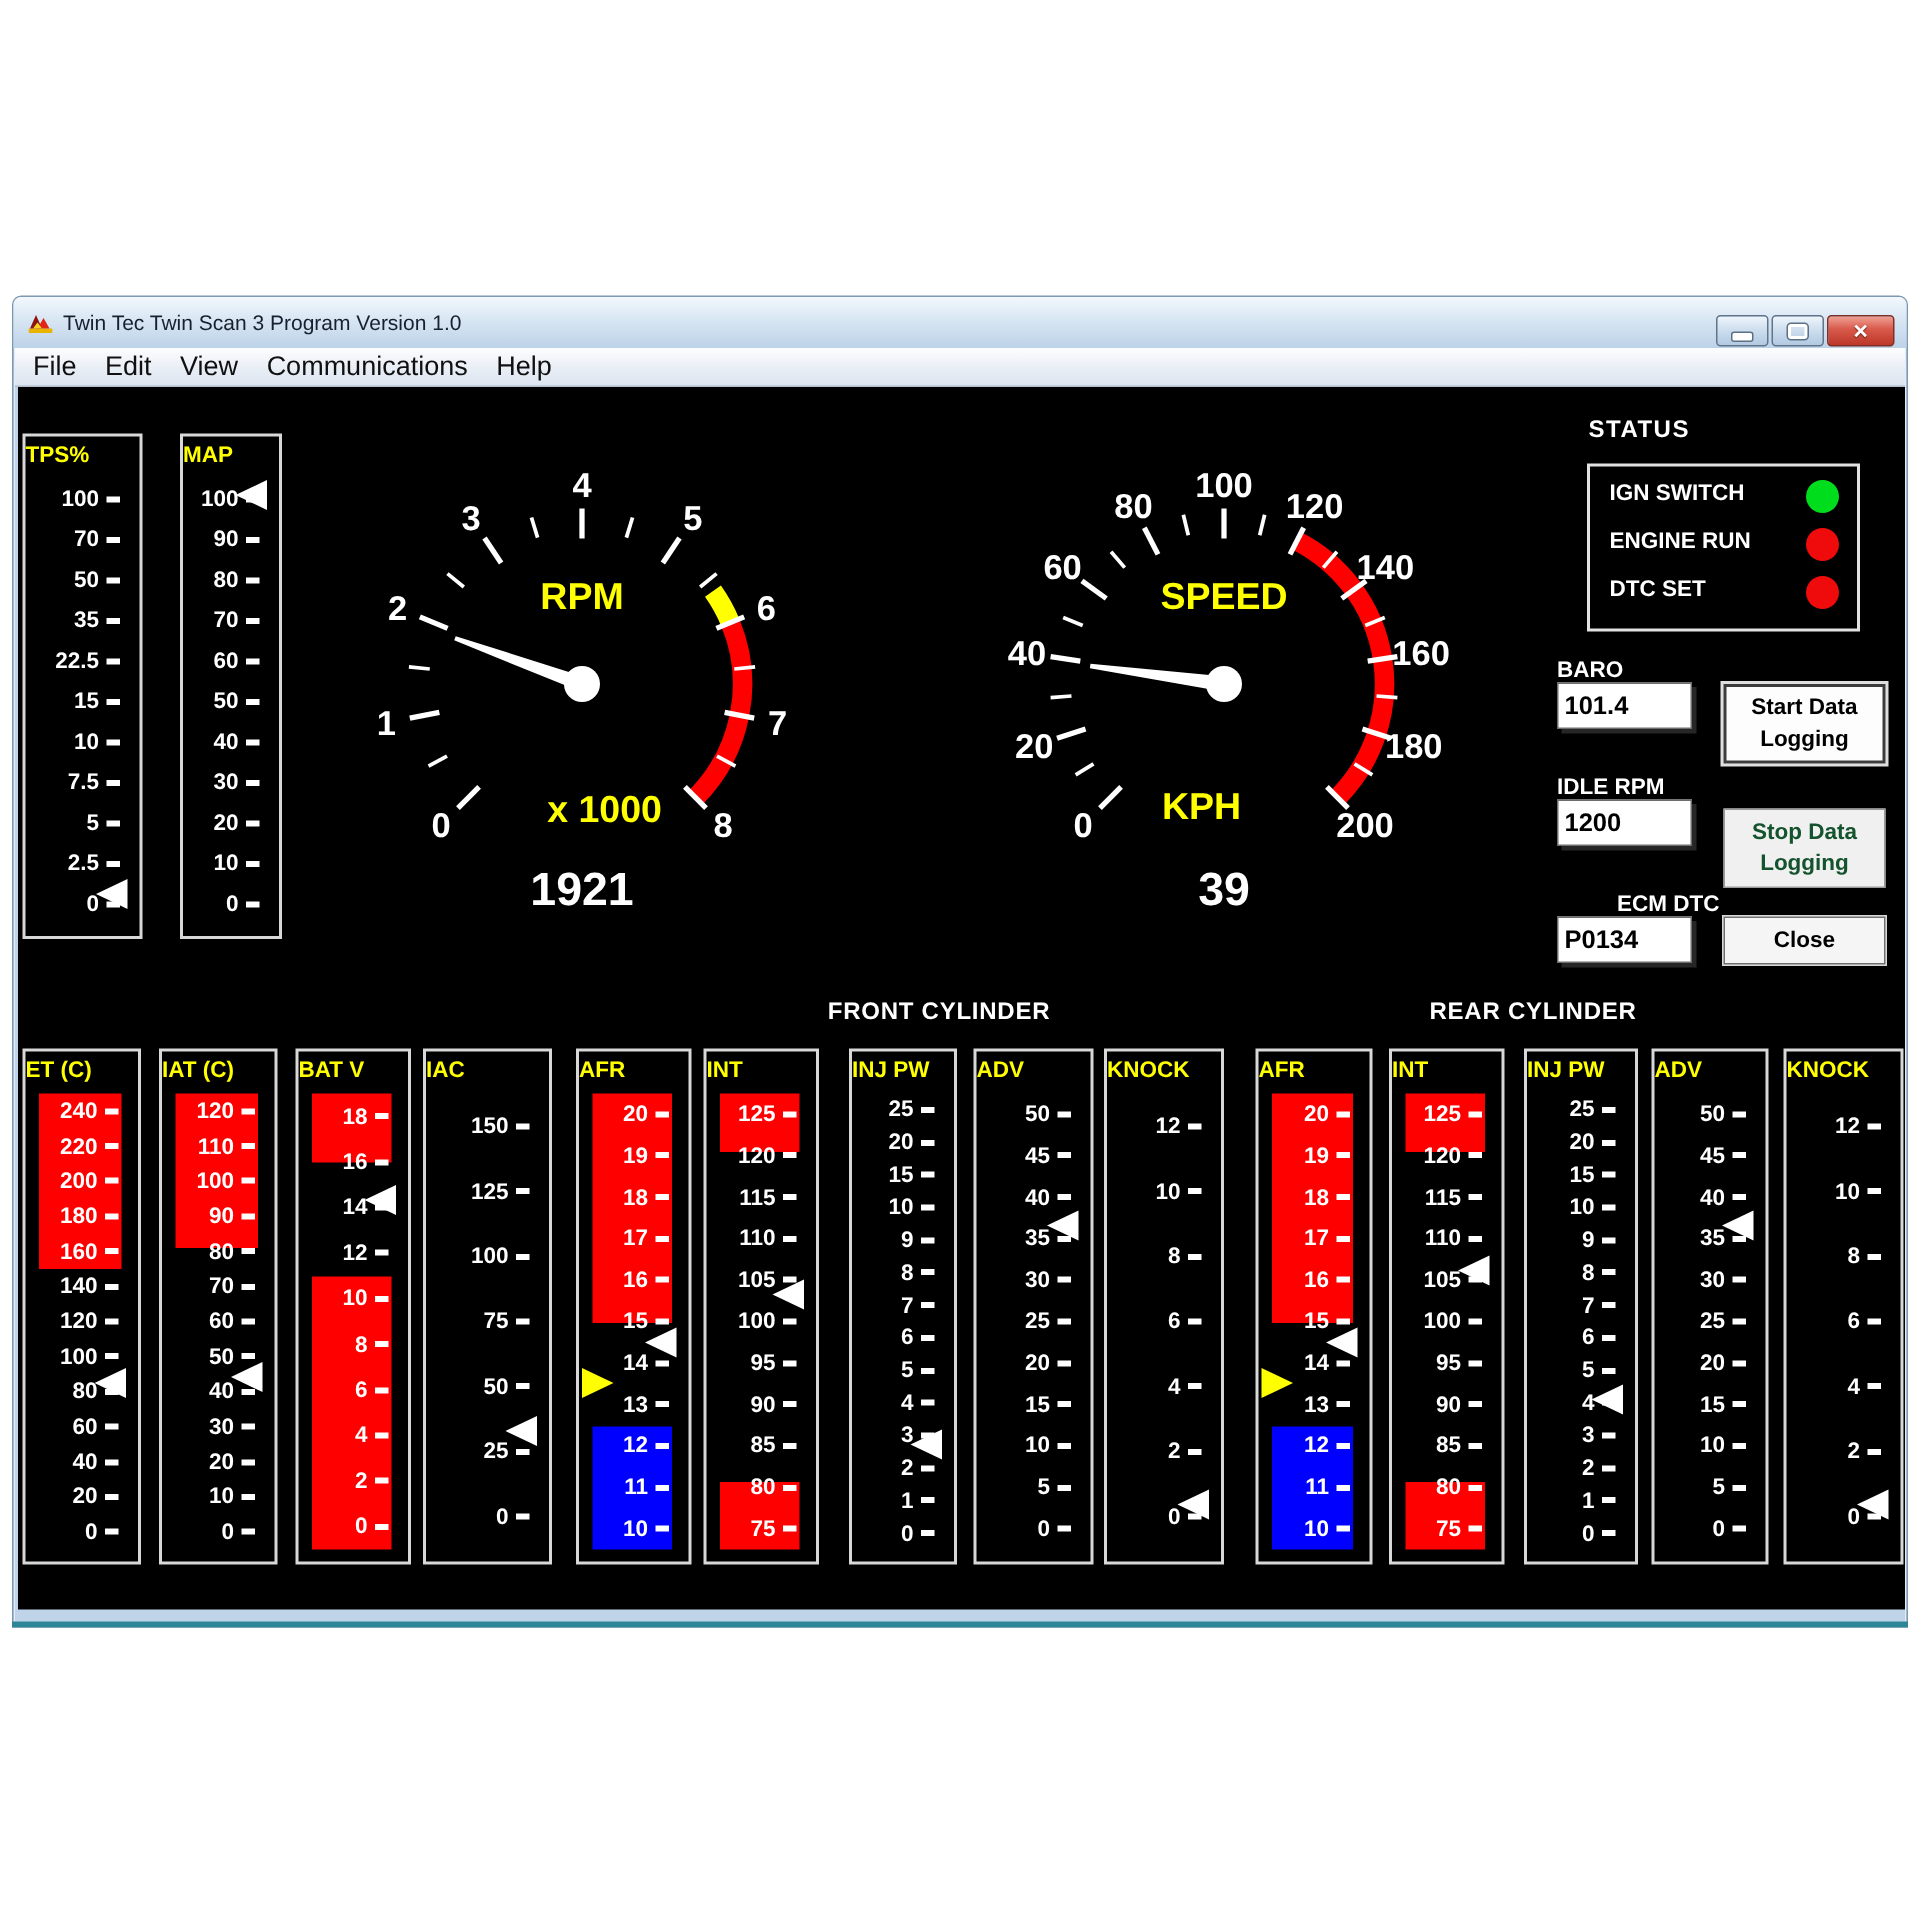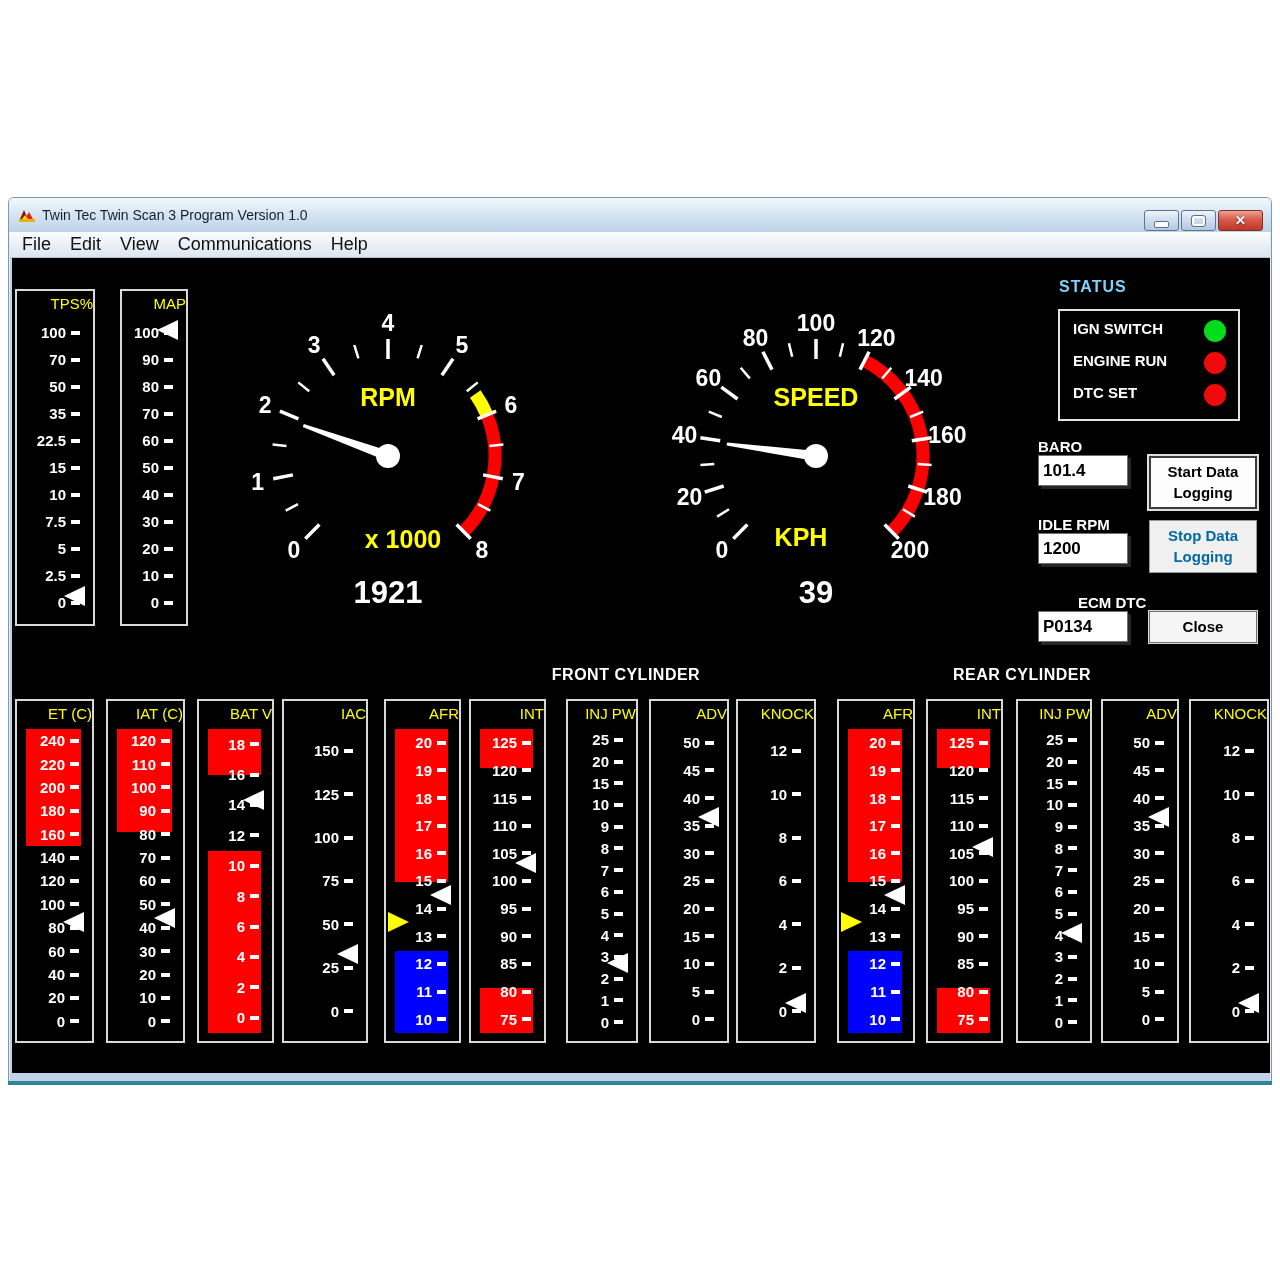--- a/index.html
+++ b/index.html
@@ -23,33 +23,33 @@
   .g-max { width:13px; height:10px; border:2px solid #ffffff; outline:1px solid #5d7186; border-radius:2px; box-sizing:border-box; }
   .wclose { width:45px; background:linear-gradient(#efa195,#d8594a 45%,#bd3829); border-color:#7e3026; }
   .g-x { font-size:13px; font-weight:bold; color:#ffffff; text-shadow:0 1px 1px #5c1812; line-height:1; }
   .menubar { position:absolute; left:1px; top:34px; right:1px; height:26px;
              background:linear-gradient(#fcfdfe,#e7edf5 60%,#dde5f0);
              border-bottom:1px solid #b6bfc9; display:flex; align-items:center; padding-left:12px; box-sizing:border-box; }
   .menu-item { font-size:18px; color:#101010; margin-right:19px; }
   .client { position:absolute; left:3px; top:60px; width:1258px; height:815px; background:#000000; }
   
   .meter { position:absolute; background:#000; border:2px solid #d8d8d8; box-sizing:border-box; }
-  .meter-title { position:absolute; top:4px; left:0; right:0; text-align:right; color:#ffff00;
-                 font-weight:normal; font-size:15px; white-space:nowrap; }
+  .meter-title { position:absolute; top:4px; left:0; right:0; text-align:left; color:#ffff00;
+                 font-weight:bold; font-size:15px; white-space:nowrap; }
   .mzone { position:absolute; left:9px; right:11px; }
   .mrow { position:absolute; left:0; right:0; display:flex; align-items:center; justify-content:flex-end; }
   .mlabel { color:#ffffff; font-weight:bold; font-size:15px; margin-right:5px; position:relative; z-index:2; }
   .mtick { width:9px; height:4px; background:#ffffff; margin-right:13px; position:relative; z-index:2; }
   .marrow { position:absolute; z-index:3; }
   
   .gauge { position:absolute; width:300px; height:320px; }
   .g-rpm { left:226px; top:48px; }
   .g-speed { left:654px; top:48px; }
   
-  .status-title { position:absolute; left:1047px; top:20px; color:#7dd3fc; font-weight:bold;
+  .status-title { position:absolute; left:1047px; top:20px; color:#ffffff; font-weight:bold;
                   font-size:16px; letter-spacing:1px; }
   .status-box { position:absolute; left:1046px; top:51px; width:182px; height:112px;
                 border:2px solid #e2e2e2; box-sizing:border-box;
                 padding:9px 12px 9px 13px; display:flex; flex-direction:column; justify-content:space-between; }
   .status-row { display:flex; align-items:flex-start; height:26px;text-decoration:underline; }
   .status-label { color:#ffffff; font-weight:bold; font-size:15px; white-space:nowrap; }
   .led { width:22px; height:22px; border-radius:50%; margin-left:auto; }
   
   .fld-label { position:absolute; left:1026px; color:#ffffff; font-weight:bold; font-size:15px; }
   .fld-input { position:absolute; left:1026px; width:90px; height:31px; background:#ffffff; color:#000000;
@@ -58,21 +58,21 @@
                padding:0 4px; box-sizing:border-box; }
   .lbl-baro { top:180px; }  .in-baro { top:197px; }
   .lbl-idle { top:258px; }  .in-idle { top:275px; }
   .lbl-ecm  { top:336px;margin-left:40px; }  .in-ecm  { top:353px; }
   
   .btn { position:absolute; left:1137px; width:108px; font-family:"Liberation Sans", sans-serif;
          font-weight:bold; font-size:15px; color:#000000; text-align:center; line-height:1.35;
          box-sizing:border-box; padding:0 6px; }
   .btn-start { top:198px; height:53px; background:#fdfdfd; border:2px solid #3c3c3c;
                box-shadow:0 0 0 2px #dfdfdf; }
-  .btn-stop  { top:262px; height:53px; background:#f0f0f0; border:1px solid #9a9a9a; color:#0369a1; }
+  .btn-stop  { top:281px; height:53px; background:#f0f0f0; border:1px solid #9a9a9a; color:#14532d; }
   .btn-close { top:353px; height:32px; background:#f5f5f5; border:1px solid #6f6f6f;
                box-shadow:0 0 0 1px #d9d9d9; }
   
   .section-label { position:absolute; top:408px; transform:translateX(-50%); color:#ffffff;
                    font-weight:bold; font-size:16px; letter-spacing:0.5px; white-space:nowrap; }
   .sec-front { left:614px; }
   .sec-rear { left:1010px; }
 </style>
 </head>
 <body>

